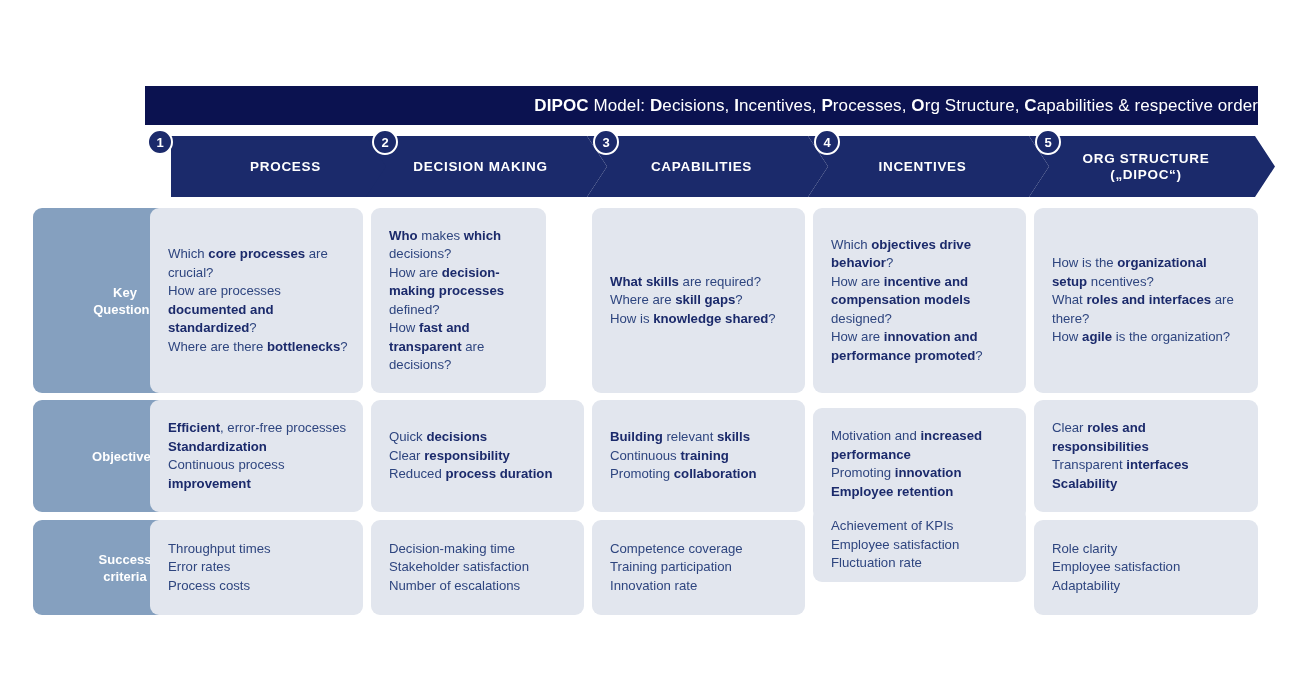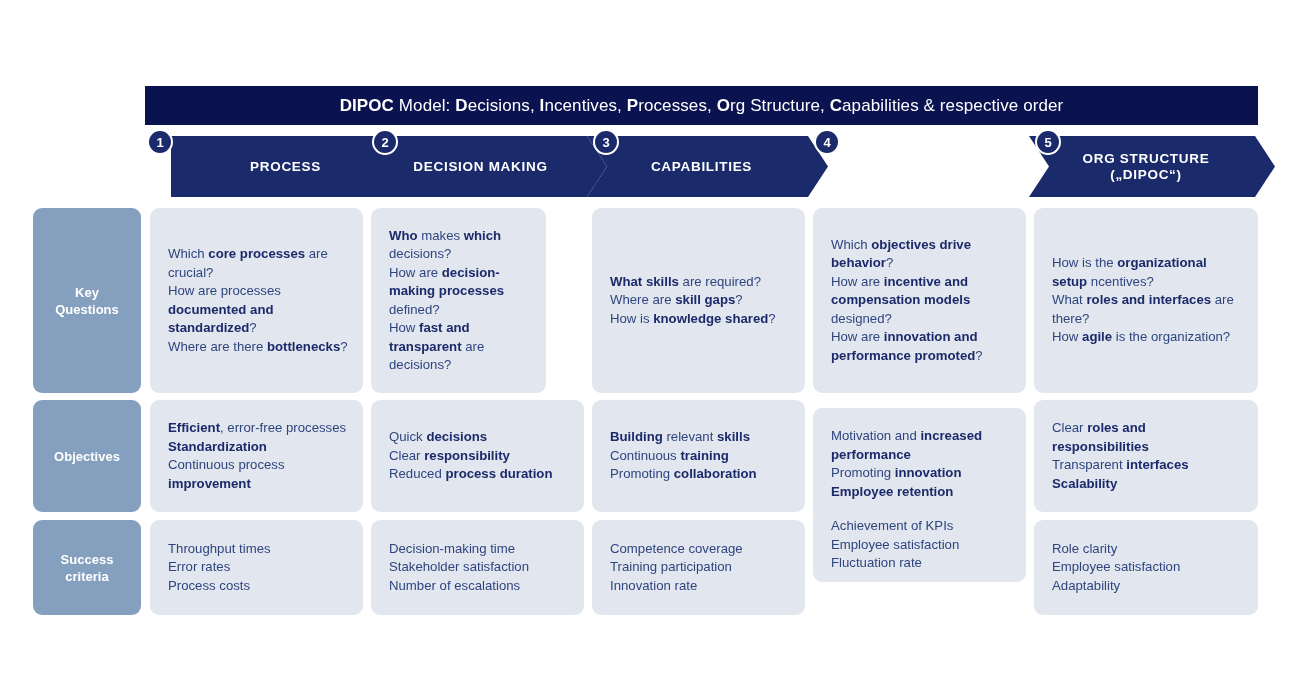--- a/index.html
+++ b/index.html
@@ -7,21 +7,21 @@
     width:1309px;height:699px;background:#ffffff;
     font-family:"Liberation Sans", sans-serif;
     overflow:hidden;
   }
   #stage{position:relative;width:1309px;height:699px;}
 
   
   .title-bar{
     position:absolute;left:145px;top:86px;width:1113px;height:39px;
     background:#0b1250;color:#ffffff;
-    display:flex;align-items:center;justify-content:center;
+    display:flex;align-items:center;justify-content:flex-end;
     font-size:17px;letter-spacing:.1px;white-space:nowrap;
   }
   .title-bar b{font-weight:bold;}
 
   
   .chev-band{position:absolute;left:145px;top:136px;width:1130px;height:61px;}
   .chev{
     position:absolute;top:0;height:61px;background:#1b2a6b;
     display:flex;align-items:center;justify-content:center;
     color:#ffffff;font-size:13.5px;font-weight:bold;letter-spacing:.7px;
@@ -40,21 +40,21 @@
     position:absolute;top:-7px;width:26px;height:26px;border-radius:50%;
     background:#1b2a6b;color:#ffffff;border:2.5px solid #ffffff;
     display:flex;align-items:center;justify-content:center;
     font-size:13px;font-weight:bold;box-sizing:border-box;z-index:5;
   }
 
   
   .rowlabel{
     position:absolute;background:#85a0bf;border-radius:9px;
     color:#ffffff;font-size:13px;font-weight:bold;line-height:17px;
-    display:flex;align-items:center;justify-content:center;text-align:center;
+    display:flex;align-items:center;justify-content:center;text-align:center;padding-left:38px;
   }
   .card{
     position:absolute;background:#e2e6ee;border-radius:9px;
     box-sizing:border-box;
     display:flex;align-items:center;
   }
   .card-inner{padding:0 14px 0 18px;width:100%;}
   .line{
     color:#2e457f;font-size:13.2px;line-height:18.5px;
   }
@@ -75,20 +75,23 @@
       </div>
       <div class="badge" style="left: 2px;">1</div>
       <div class="chev mid" style="left: 221px; width: 241px;">
         <div class="chev-label">DECISION MAKING</div>
       </div>
       <div class="badge" style="left: 227px;">2</div>
       <div class="chev mid" style="left: 442px; width: 241px;">
         <div class="chev-label">CAPABILITIES</div>
       </div>
       <div class="badge" style="left: 448px;">3</div>
+      <div class="chev mid" style="left: 663px; width: 241px;">
+        <div class="chev-label">INCENTIVES</div>
+      </div>
       <div class="badge" style="left: 669px;">4</div>
       <div class="chev mid" style="left: 884px; width: 246px;">
         <div class="chev-label">
           <div>ORG STRUCTURE</div>
           <div>(„DIPOC“)</div>
         </div>
       </div>
       <div class="badge" style="left: 890px;">5</div>
     </div>
 

